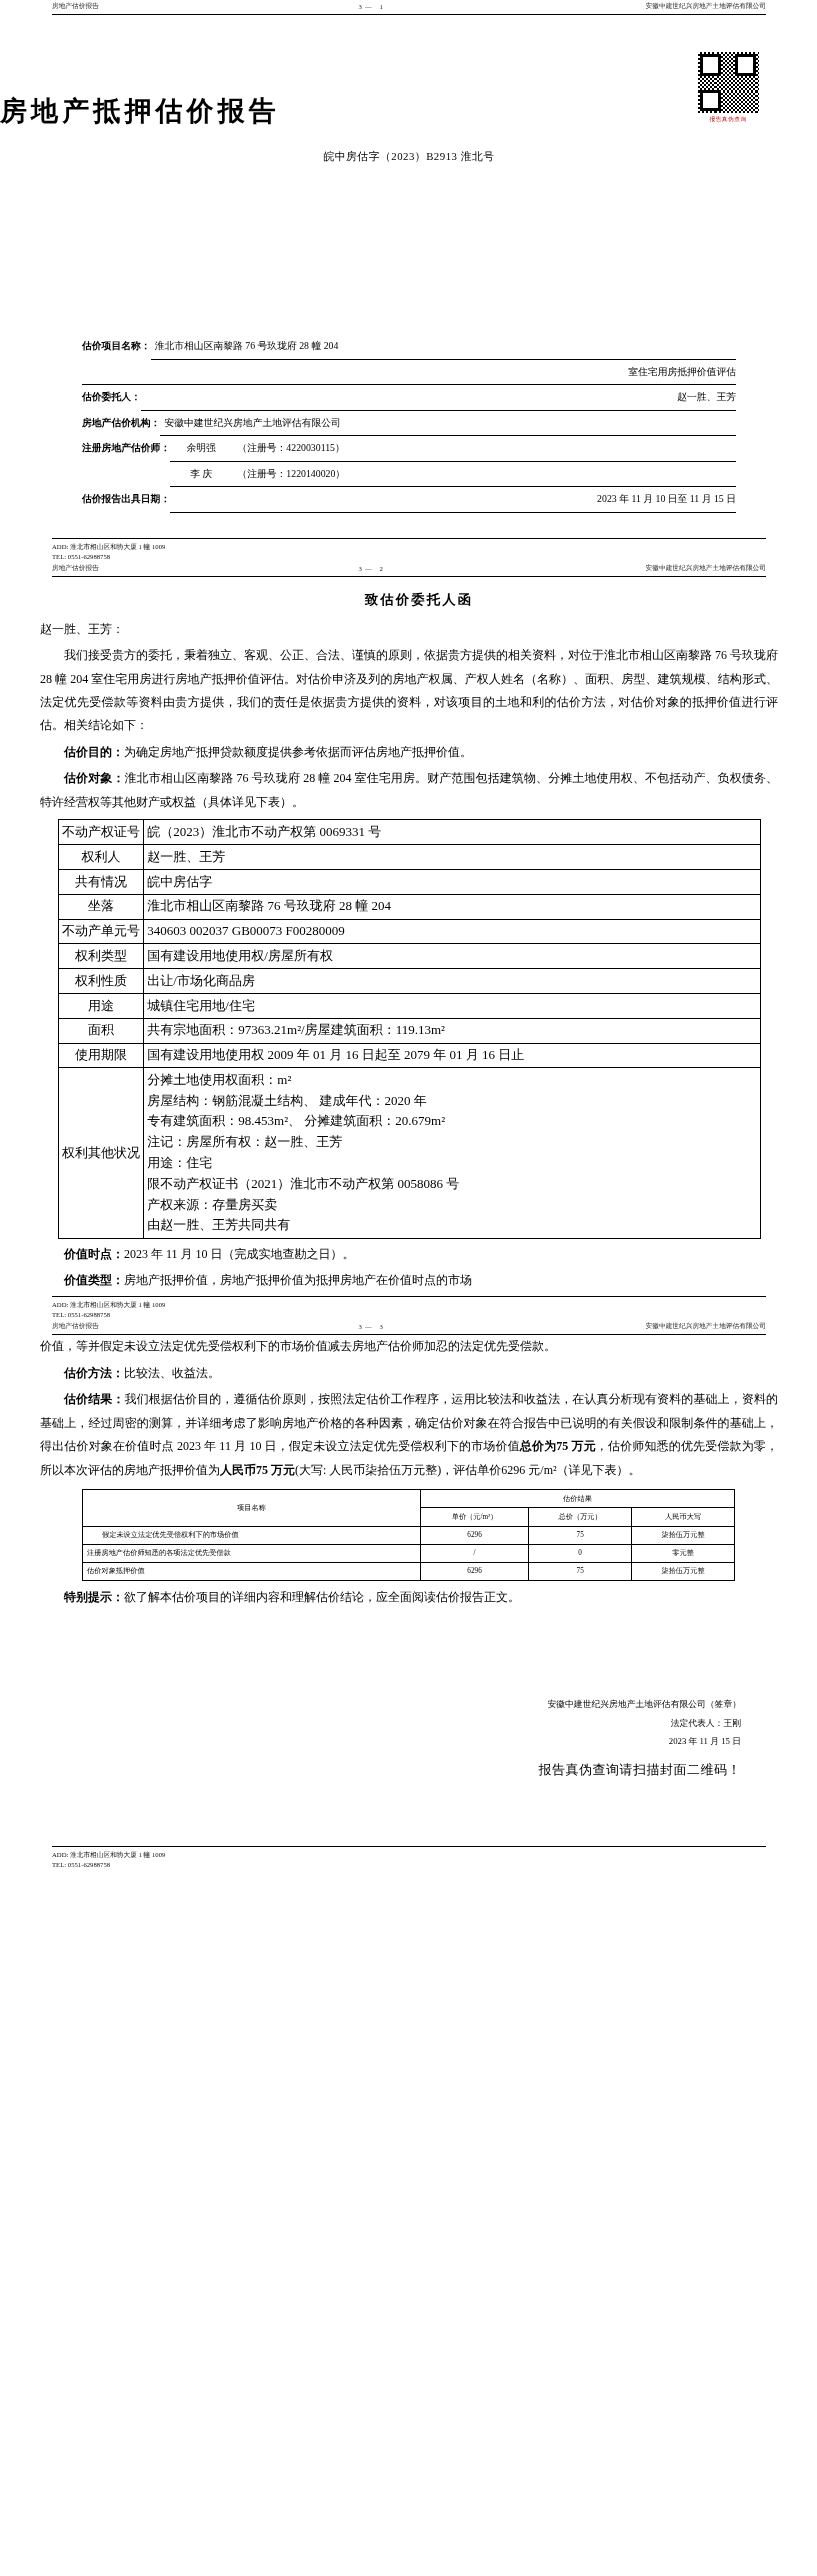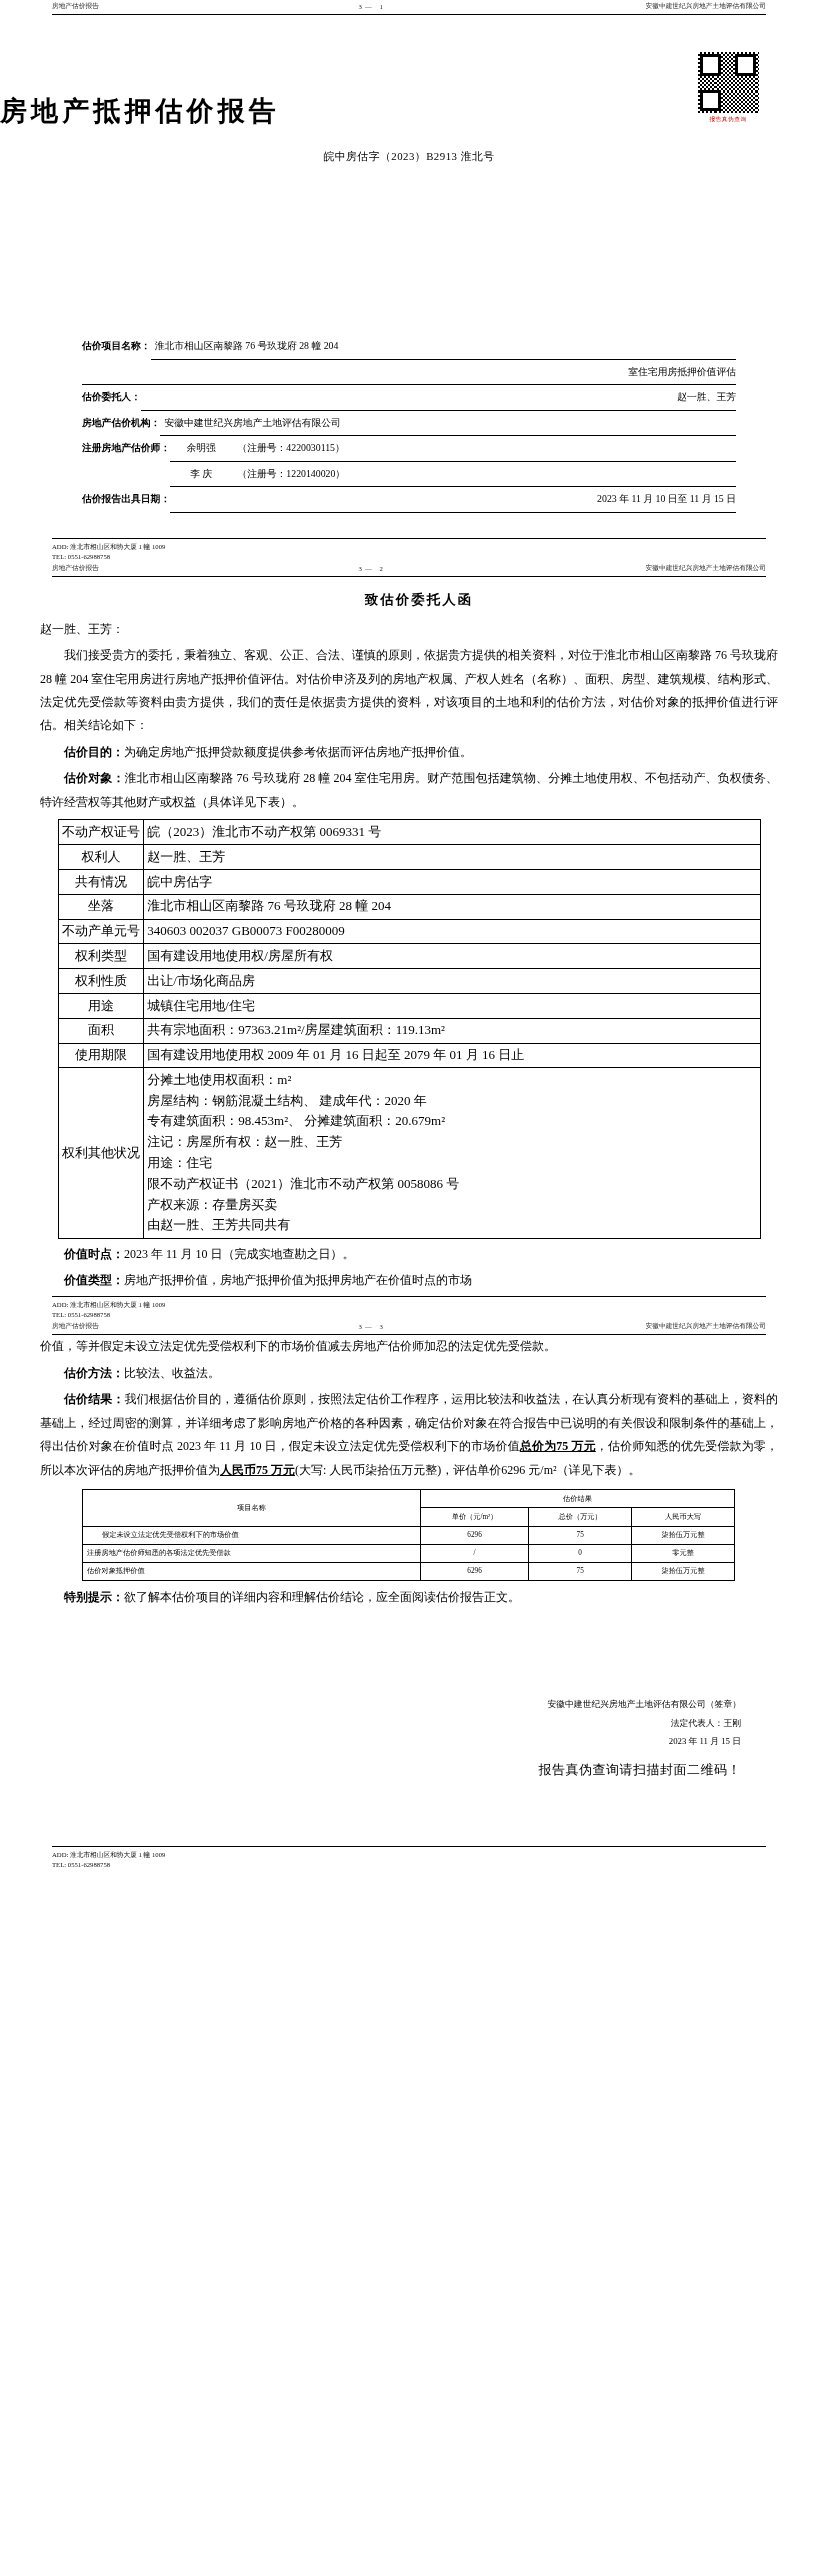--- a/index.html
+++ b/index.html
@@ -124,21 +124,21 @@
   }
   .body-text {
     font-size: 12px;
     line-height: 1.95;
     text-align: justify;
     padding: 0 40px;
     color: #000;
   }
   .body-text p { margin: 0 0 3.1px 0; text-indent: 2em; }
   .body-text p.noind { text-indent: 0; }
-  .u { text-decoration: underline; }
+  .u { }
   .b { font-weight: bold; }
   
   table.info {
     border-collapse: collapse;
     width: calc(100% - 115px);
     margin: 5.2px 58px 4.1px 58px;
     font-size: 13px;
     line-height: 1.6;
   }
   table.info td {

